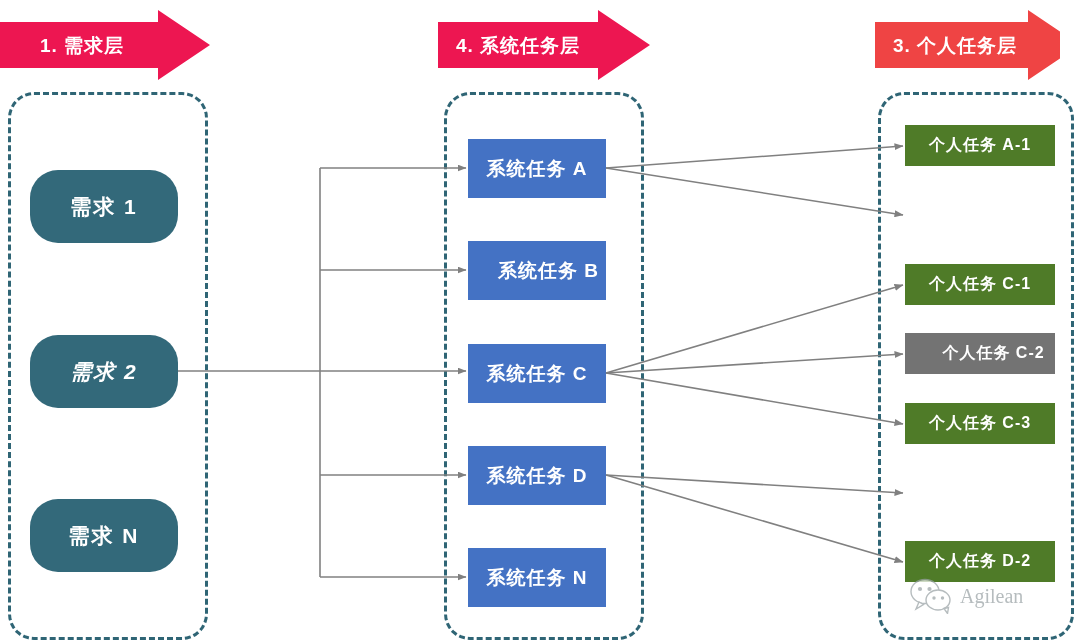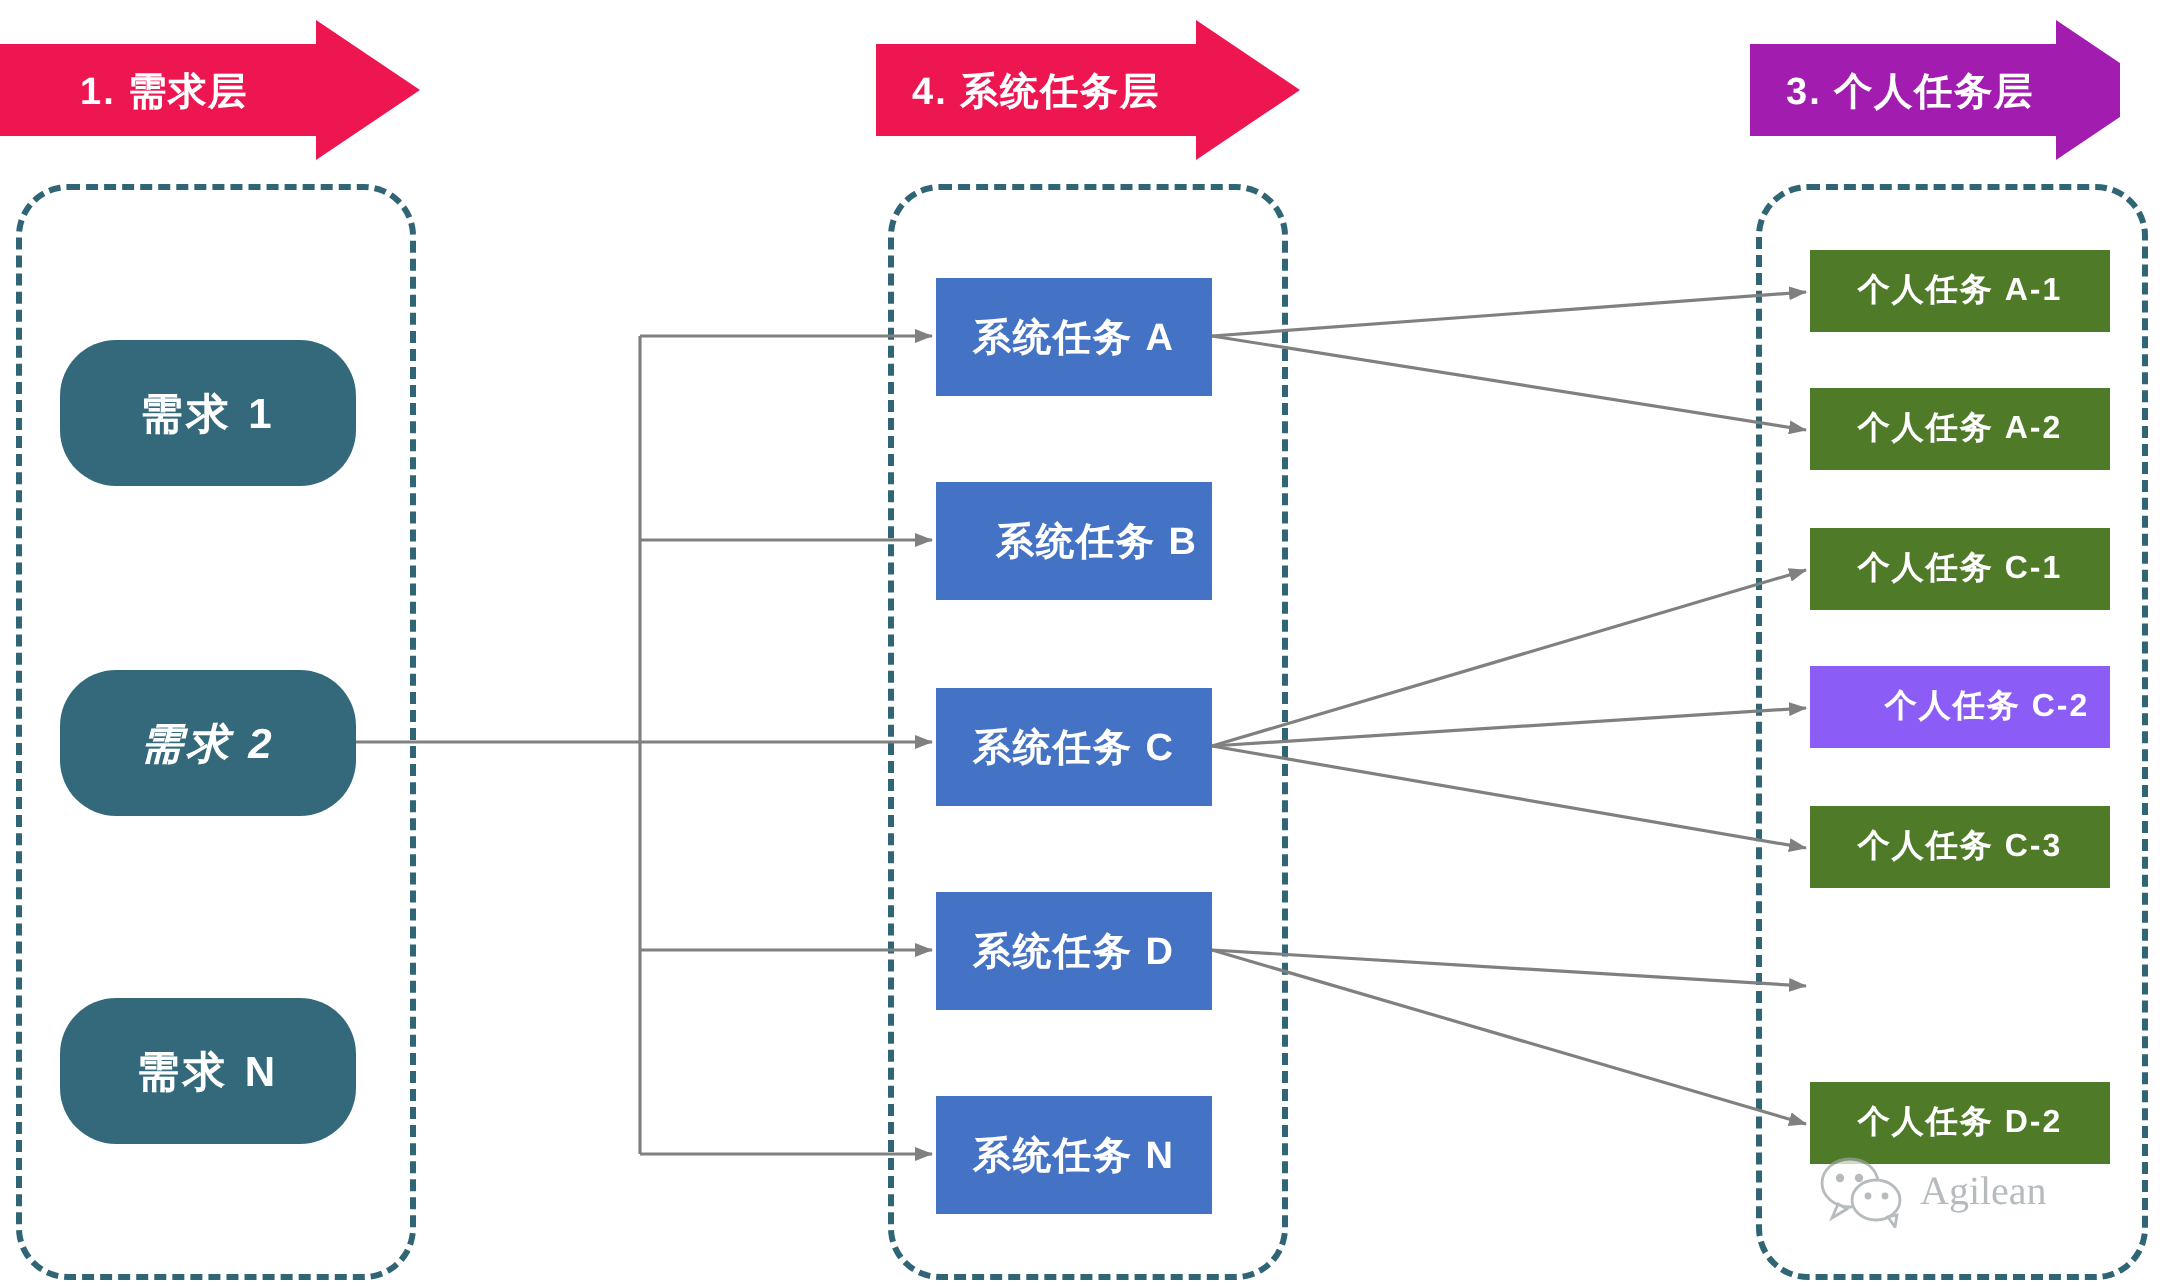--- a/index.html
+++ b/index.html
@@ -101,21 +101,21 @@
 <body>
 
 <div id="canvas">
 
   <div class="banner" id="banner-0" style="left: 0px; top: 10px; width: 210px; height: 70px; background: rgb(237, 22, 81); clip-path: polygon(0px 12px, 158px 12px, 158px 0px, 210px 35px, 158px 70px, 158px 58px, 0px 58px); padding-left: 40px; padding-top: 2px;">
     <span class="banner-label">1. 需求层</span>
   </div>
   <div class="banner" id="banner-1" style="left: 438px; top: 10px; width: 212px; height: 70px; background: rgb(237, 22, 81); clip-path: polygon(0px 12px, 160px 12px, 160px 0px, 212px 35px, 160px 70px, 160px 58px, 0px 58px); padding-left: 18px; padding-top: 2px;">
     <span class="banner-label">4. 系统任务层</span>
   </div>
-  <div class="banner" id="banner-2" style="left: 875px; top: 10px; width: 185px; height: 70px; background: #a21caf; clip-path: polygon(0px 12px, 153px 12px, 153px 0px, 205px 35px, 153px 70px, 153px 58px, 0px 58px); padding-left: 18px; padding-top: 2px;">
+  <div class="banner" id="banner-2" style="left: 875px; top: 10px; width: 185px; height: 70px; background: #ef4444; clip-path: polygon(0px 12px, 153px 12px, 153px 0px, 205px 35px, 153px 70px, 153px 58px, 0px 58px); padding-left: 18px; padding-top: 2px;">
     <span class="banner-label">3. 个人任务层</span>
   </div>
 
   <div class="lane" id="lane-0" style="left: 8px; top: 92px; width: 200px; height: 548px; border-color: rgb(47, 101, 117);"></div>
   <div class="lane" id="lane-1" style="left: 444px; top: 92px; width: 200px; height: 548px; border-color: rgb(47, 101, 117);"></div>
   <div class="lane" id="lane-2" style="left: 878px; top: 92px; width: 196px; height: 548px; border-color: rgb(47, 101, 117);"></div>
 
   <svg id="wires" viewBox="0 0 1080 643">
     <defs>
       <marker id="arrowhead" markerWidth="9" markerHeight="7" refX="8.5" refY="3.5" orient="auto" markerUnits="userSpaceOnUse">
@@ -162,27 +162,24 @@
   <div class="node sys" id="sys-3" style="left: 468px; top: 446px; width: 138px; height: 59px; background: rgb(68, 114, 196);">
     <span>系统任务 D</span>
   </div>
   <div class="node sys" id="sys-4" style="left: 468px; top: 548px; width: 138px; height: 59px; background: rgb(68, 114, 196);">
     <span>系统任务 N</span>
   </div>
 
   <div class="node per" id="per-0" style="left: 905px; top: 125px; width: 150px; height: 41px; background: rgb(79, 123, 40);">
     <span>个人任务 A-1</span>
   </div>
-  <div class="node per" id="per-1" style="left: 905px; top: 194px; width: 150px; height: 41px; background: rgb(79, 123, 40);">
-    <span>个人任务 A-2</span>
-  </div>
   <div class="node per" id="per-2" style="left: 905px; top: 264px; width: 150px; height: 41px; background: rgb(79, 123, 40);">
     <span>个人任务 C-1</span>
   </div>
-  <div class="node per" id="per-3" style="left: 905px; top: 333px; width: 150px; height: 41px; background: #8b5cf6; padding-left: 27px;">
+  <div class="node per" id="per-3" style="left: 905px; top: 333px; width: 150px; height: 41px; background: #737373; padding-left: 27px;">
     <span>个人任务 C-2</span>
   </div>
   <div class="node per" id="per-4" style="left: 905px; top: 403px; width: 150px; height: 41px; background: rgb(79, 123, 40);">
     <span>个人任务 C-3</span>
   </div>
   <div class="node per" id="per-6" style="left: 905px; top: 541px; width: 150px; height: 41px; background: rgb(79, 123, 40);">
     <span>个人任务 D-2</span>
   </div>
 
   <div class="watermark" id="watermark" style="left: 910px; top: 578px;">

